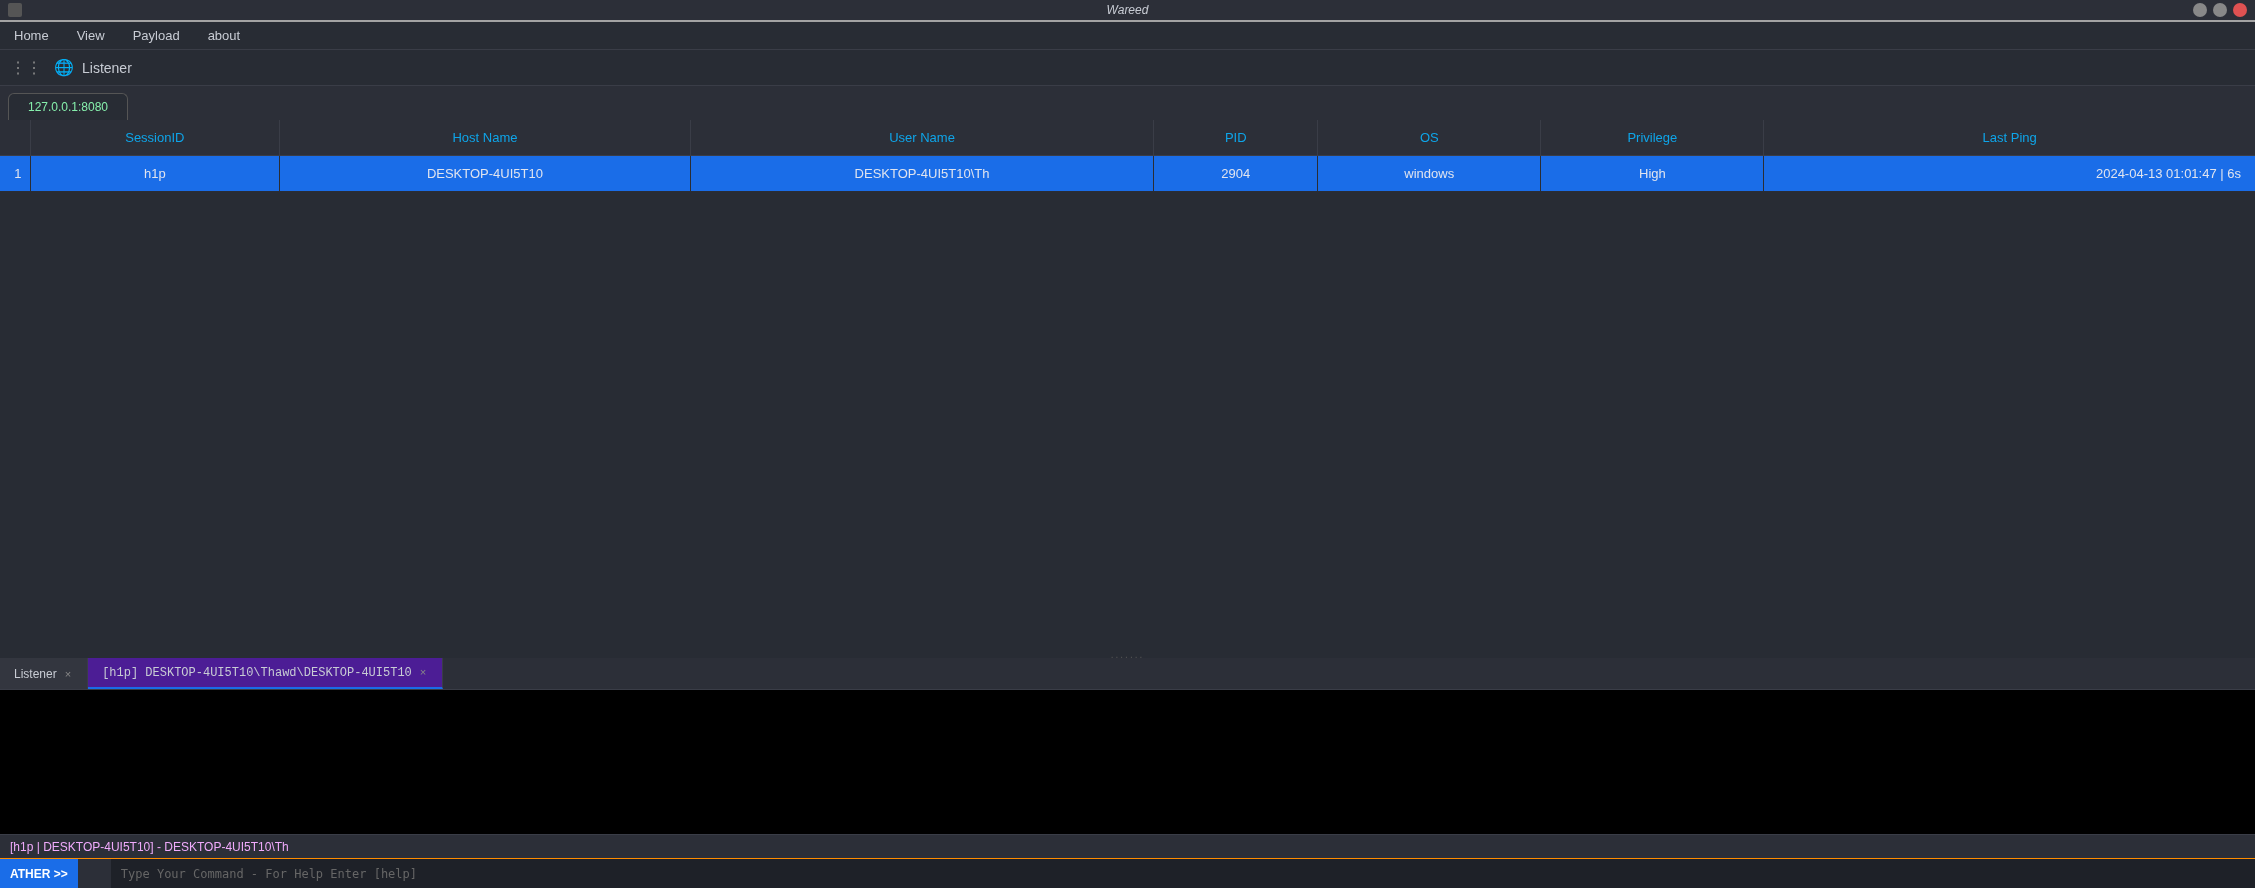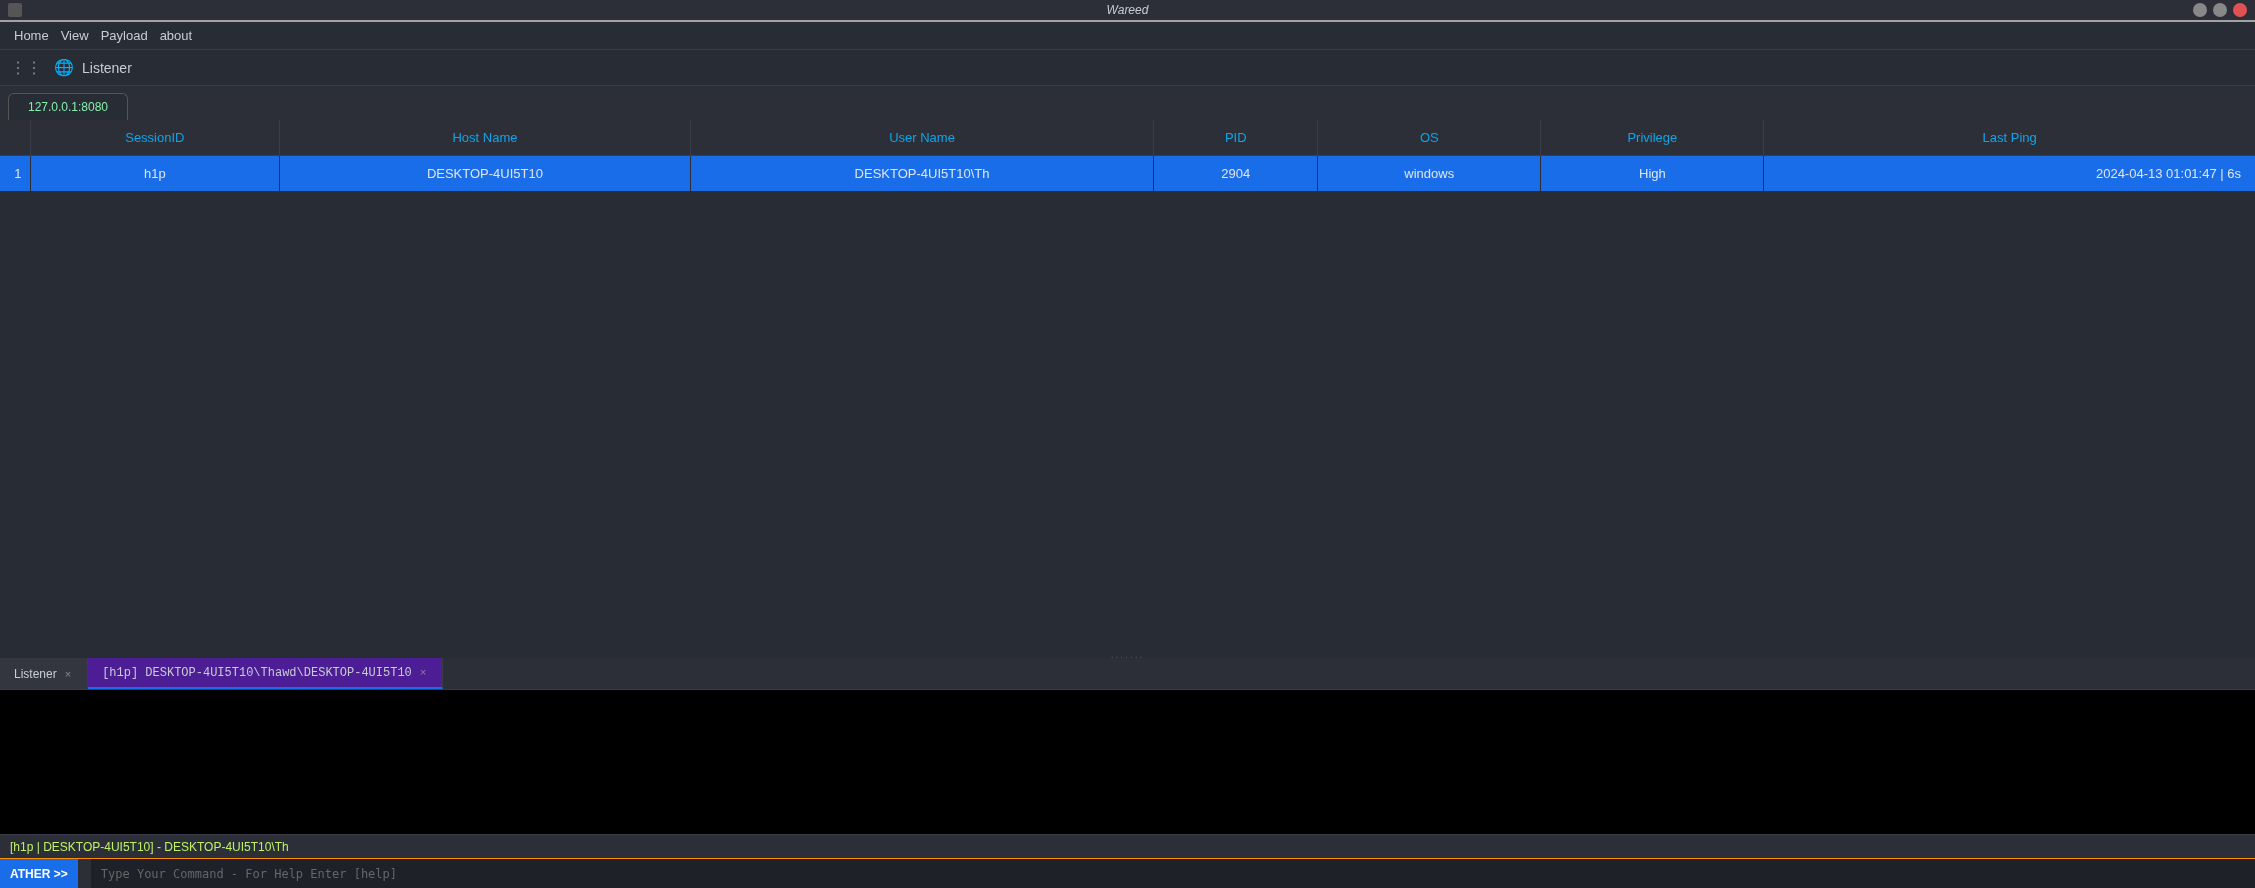--- a/index.html
+++ b/index.html
@@ -72,20 +72,21 @@
     .win-btn-max { background: #888; }
     .win-btn-close { background: #e05252; }
 
     
     .menu-bar {
       background-color: #282c34;
       height: 28px;
       display: flex;
       align-items: center;
       padding: 0 8px;
+      gap: 16px;
       border-bottom: 1px solid #3a3d47;
       flex-shrink: 0;
     }
 
     .menu-item {
       color: #c8ccd4;
       font-size: 13px;
       cursor: pointer;
       padding: 2px 6px;
     }
@@ -288,32 +289,33 @@
     
     .status-bar {
       background-color: #2c2f38;
       height: 24px;
       display: flex;
       align-items: center;
       padding: 0 10px;
       border-top: 1px solid #3a3d47;
       flex-shrink: 0;
       font-size: 12px;
-      color: #bef264;
+      color: #f0abfc;
     }
 
     
     .command-bar {
       background-color: #2c2f38;
       height: 30px;
       display: flex;
       align-items: flex-start;
       padding: 0;
       border-top: 1px solid #ff8c00;
       flex-shrink: 0;
+      gap: 33px;
     }
 
     .command-prompt {
       background-color: #1a6de8;
       color: #fff;
       padding: 0 10px;
       height: 100%;
       display: flex;
       align-items: center;
       font-size: 12px;
@@ -324,21 +326,20 @@
     .command-input {
       flex: 1;
       background-color: #1e2128;
       border: none;
       color: #e5e5e5;
       padding: 0 10px;
       font-size: 12px;
       height: 100%;
       outline: none;
       font-family: monospace;
-      margin-left: 13px;
     }
 
     .command-input::placeholder {
       color: #666;
     }
 
     .table-wrapper {
       height: 300px;
       overflow: hidden;
       background-color: #282c34;

